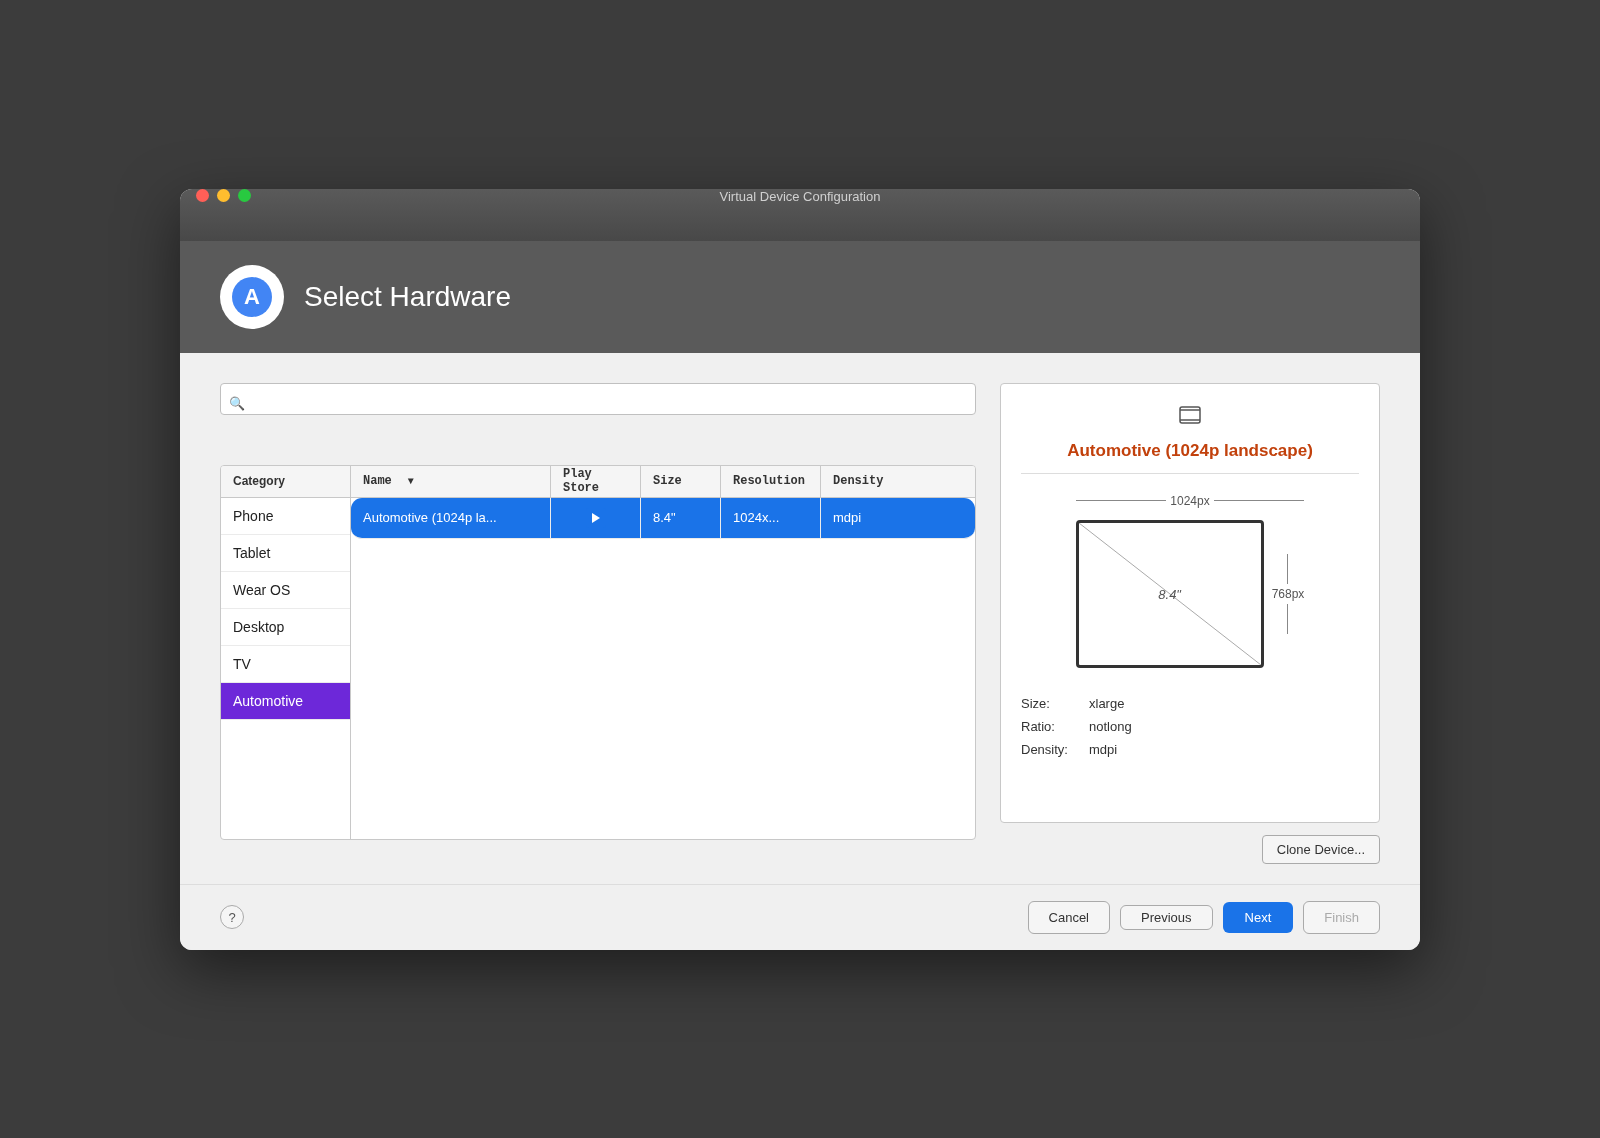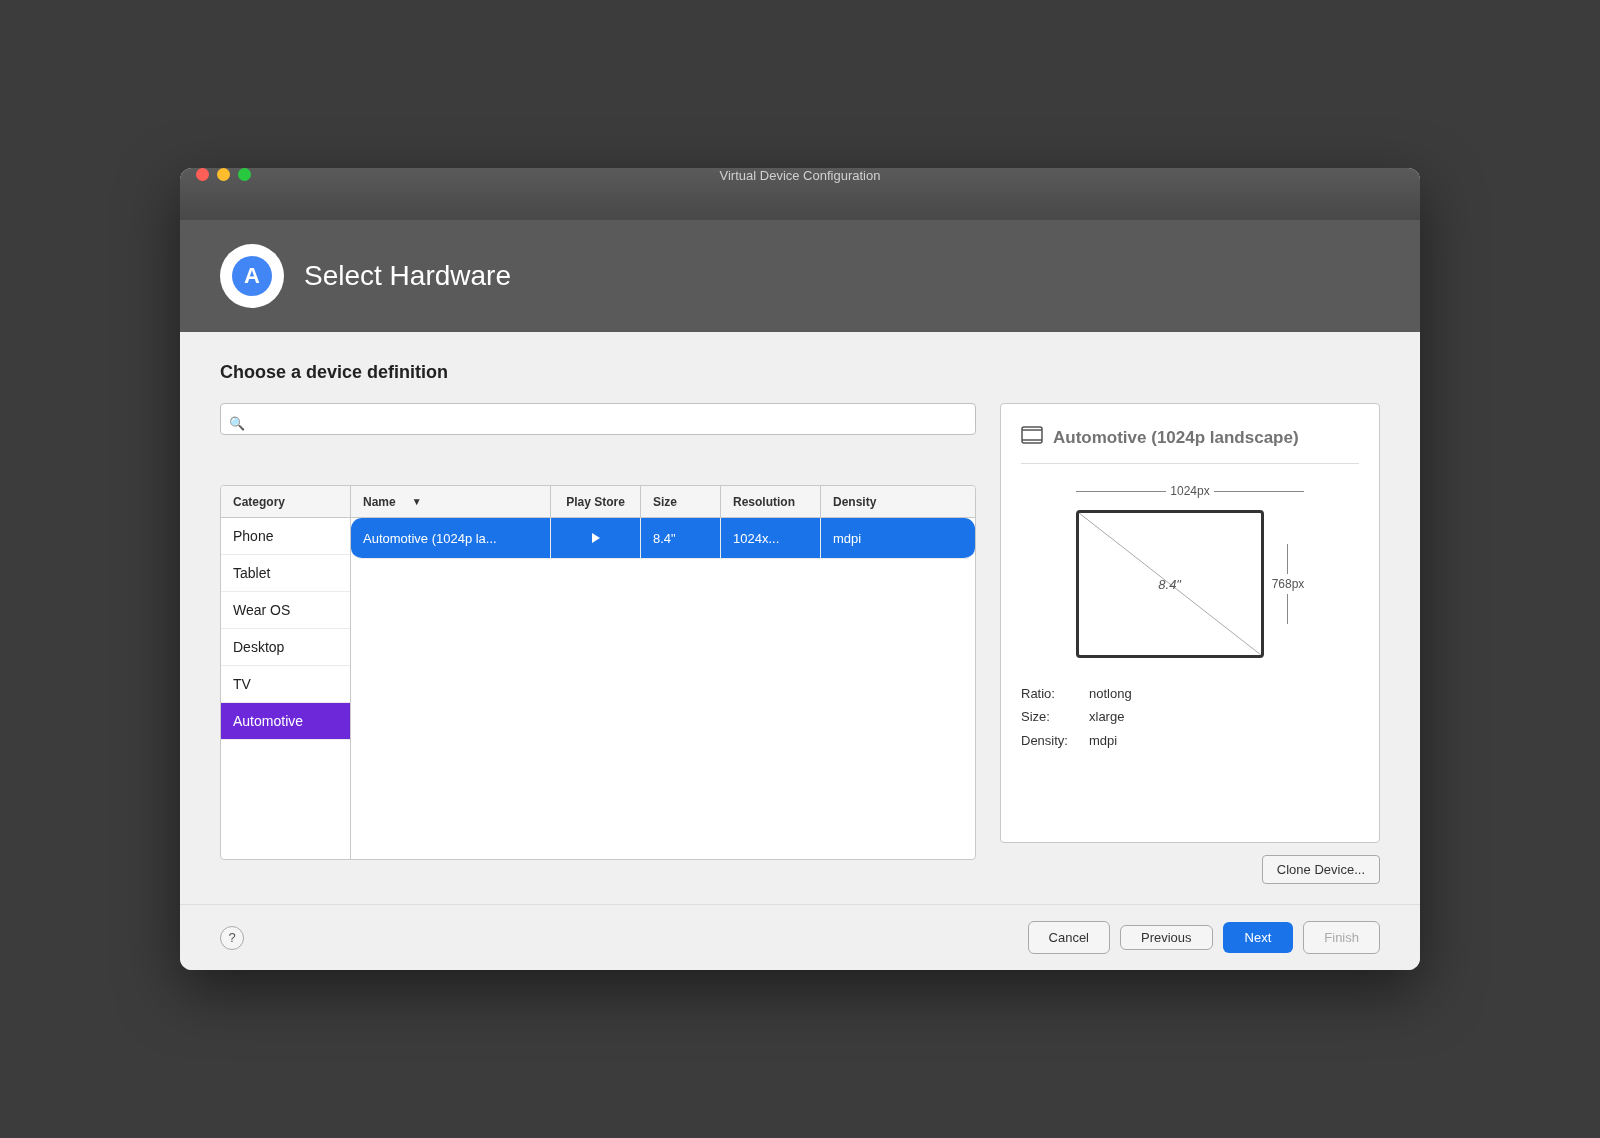--- a/index.html
+++ b/index.html
@@ -153,20 +153,21 @@
     }
     .col-header {
       padding: 0 12px;
       font-size: 12px;
       font-weight: 600;
       color: #333;
       display: flex;
       align-items: center;
       gap: 16px;
       border-right: 1px solid #c8c8c8;
+      font-family: Liberation Mono, monospace;
     }
     .col-header:last-child { border-right: none; }
     .col-name { width: 200px; }
     .col-store { width: 90px; justify-content: center; }
     .col-size { width: 80px; }
     .col-resolution { width: 100px; }
     .col-density { flex: 1; }
     .device-row {
       display: flex;
       border-bottom: 1px solid #ebebeb;
@@ -231,27 +232,28 @@
     .device-preview {
       background: white;
       border: 1px solid #c8c8c8;
       border-radius: 4px;
       padding: 20px;
       min-height: 440px;
     }
     .device-name-preview {
       font-size: 17px;
       font-weight: 600;
-      color: #737373;
+      color: #c2410c;
       margin-bottom: 12px;
       padding-bottom: 12px;
       border-bottom: 1px solid #ddd;
       display: flex;
       align-items: center;
       gap: 10px;
+      flex-direction: column;
     }
     .device-icon-preview {
       color: #555;
     }
     .device-diagram {
       display: flex;
       flex-direction: column;
       align-items: center;
       margin: 20px 0 24px;
       position: relative;
@@ -381,21 +383,20 @@
 
       <svg viewBox="0 0 44 44" xmlns="http://www.w3.org/2000/svg">
         <circle cx="22" cy="22" r="20" fill="#4285f4"></circle>
         <text x="22" y="29" text-anchor="middle" fill="white" font-size="22" font-weight="bold" font-family="Arial">A</text>
       </svg>
     </div>
     <h1 class="header-title">Select Hardware</h1>
   </div>
 
   <div class="content">
-    <div class="section-title">Choose a device definition</div>
 
     <div class="main-area">
 
       <div class="left-panel">
 
         <div class="search-wrapper">
           <span class="search-icon-inner">🔍</span>
           <input type="text" class="search-bar" placeholder="" style="">
         </div>
 
@@ -486,26 +487,26 @@
                   <div style="width:1px; flex:1; background:#888; min-height:30px;"></div>
                   <span>768px</span>
                   <div style="width:1px; flex:1; background:#888; min-height:30px;"></div>
                 </div>
               </div>
             </div>
           </div>
 
           <div class="device-specs">
             <div class="spec-row">
+              <span class="spec-key">Size:</span>
+              <span class="spec-val">xlarge</span>
+            </div>
+            <div class="spec-row">
               <span class="spec-key">Ratio:</span>
               <span class="spec-val">notlong</span>
-            </div>
-            <div class="spec-row">
-              <span class="spec-key">Size:</span>
-              <span class="spec-val">xlarge</span>
             </div>
             <div class="spec-row">
               <span class="spec-key">Density:</span>
               <span class="spec-val">mdpi</span>
             </div>
           </div>
         </div>
 
         <div class="clone-btn-wrapper">
           <button class="btn-outline">Clone Device...</button>

